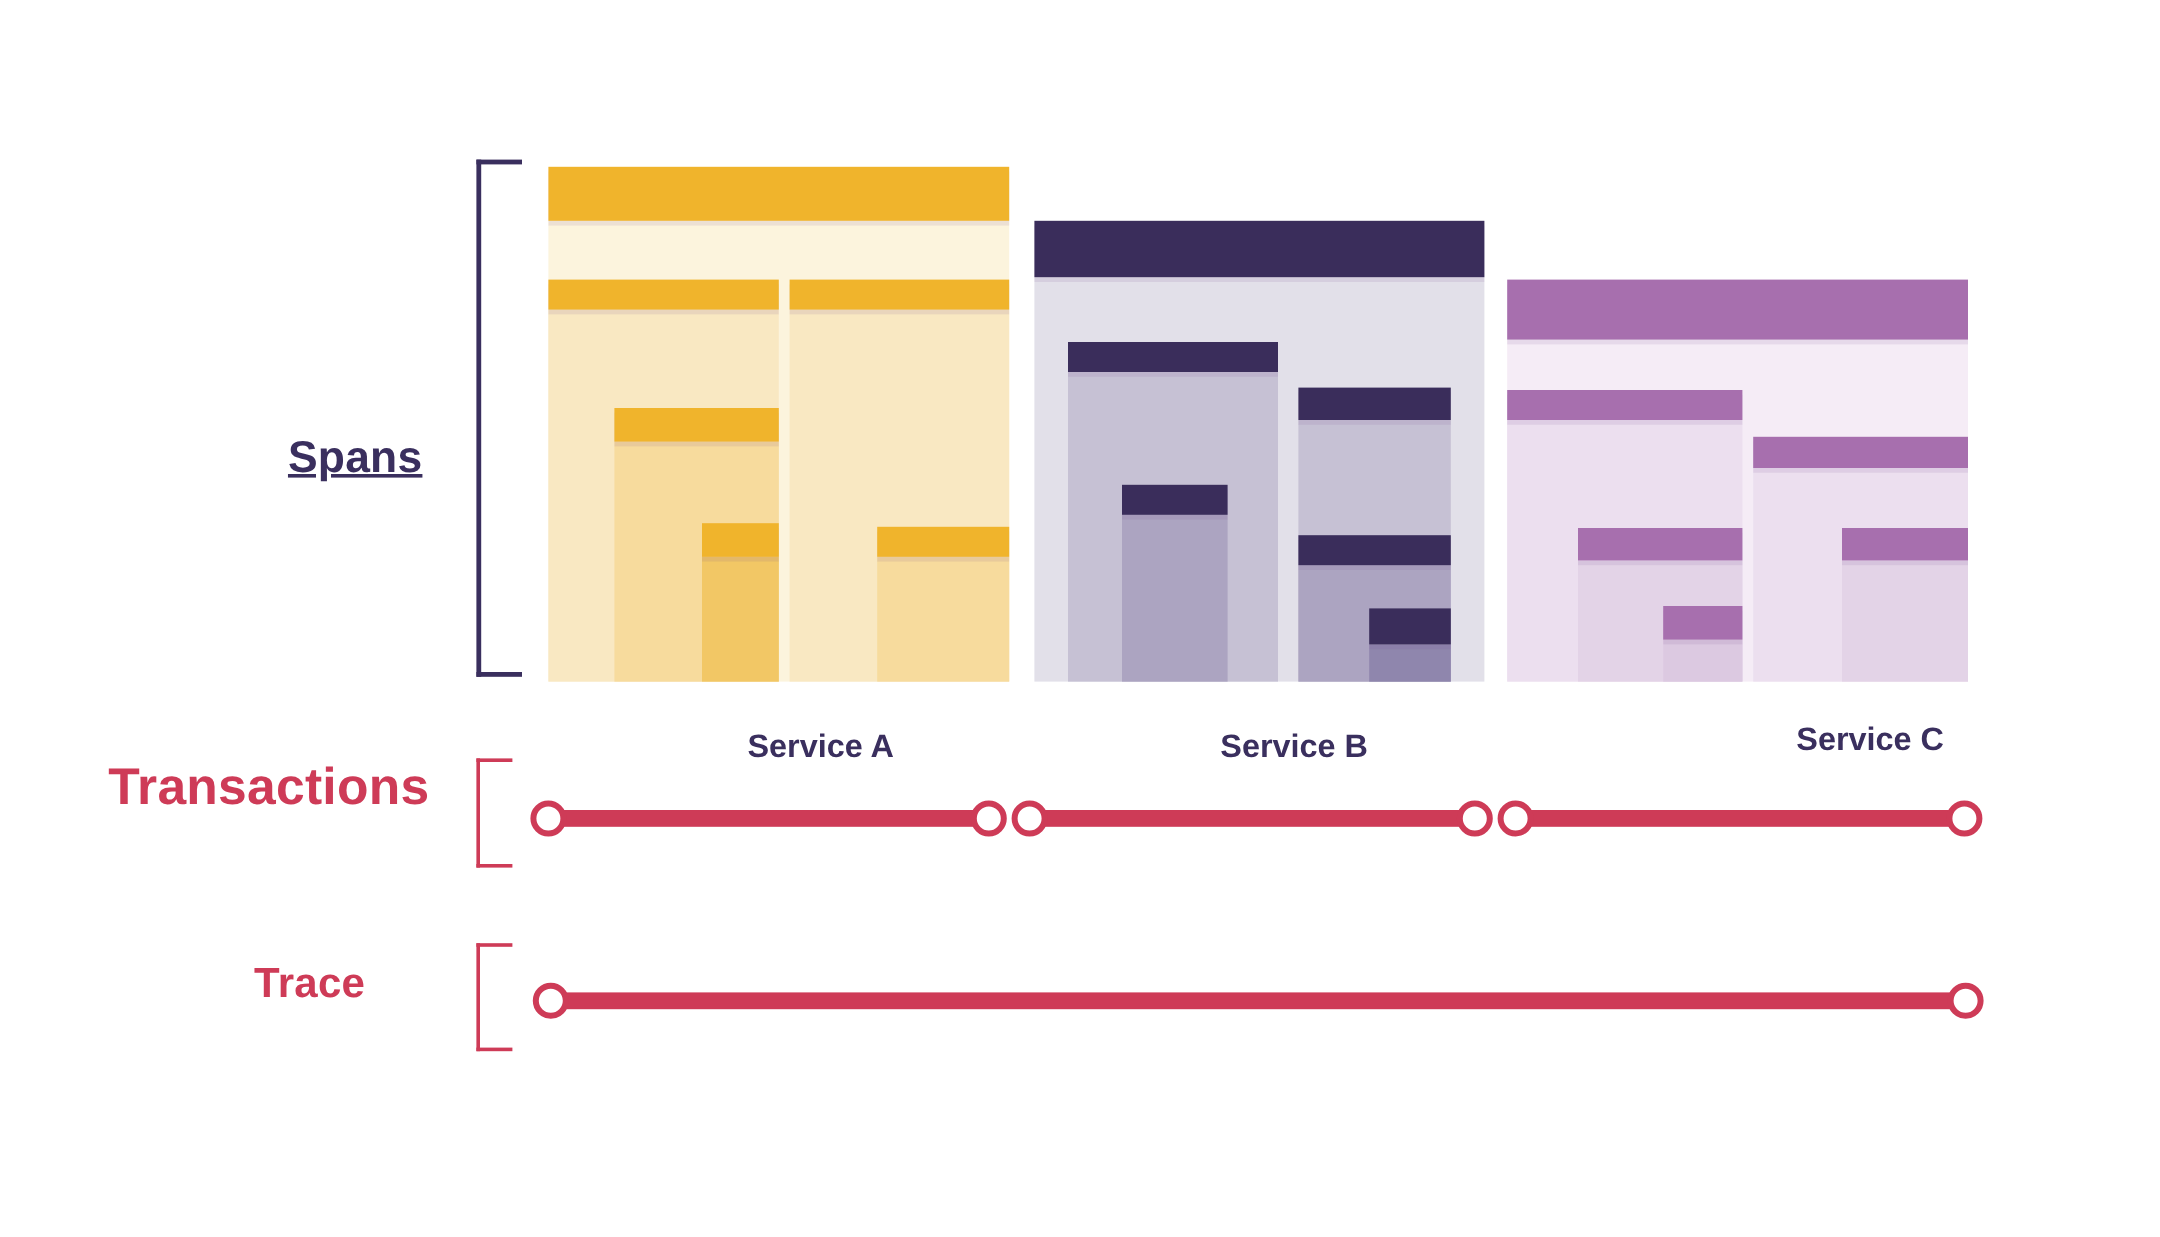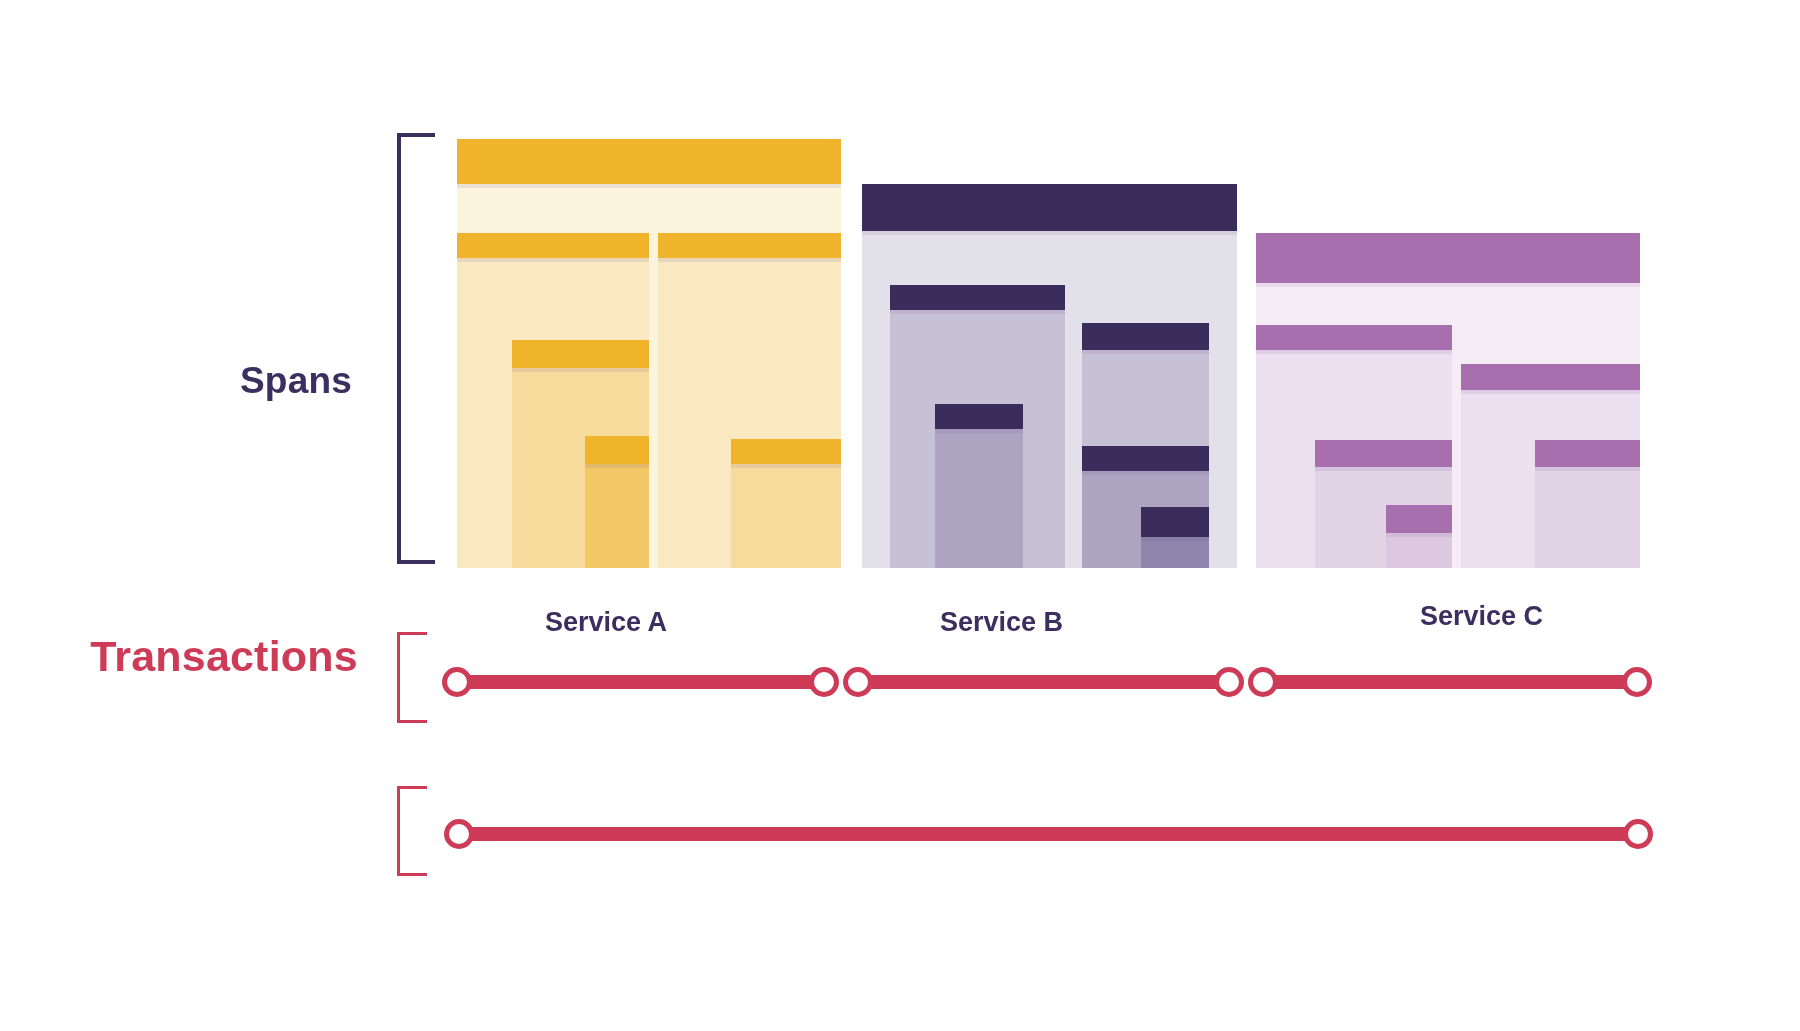--- a/index.html
+++ b/index.html
@@ -3,24 +3,24 @@
 <meta charset="utf-8">
 <style>
   html,body{margin:0;padding:0;background:#ffffff;}
   .stage{
     position:relative;width:1800px;height:1031px;background:#ffffff;overflow:hidden;
     font-family:"Liberation Sans", sans-serif;
   }
   .row-label{
     position:absolute;text-align:center;font-weight:700;letter-spacing:.2px;
   }
-  .navy-text{color:var(--label-navy);}
+  .navy-text{color:var(--label-navy);text-decoration:underline;}
   .red-text{color:var(--label-red);}
   .svc-label{
-    position:absolute;text-align:left;font-weight:700;font-size:27px;color:var(--label-navy);
+    position:absolute;text-align:right;font-weight:700;font-size:27px;color:var(--label-navy);
   }
   .bracket{position:absolute;border-style:solid;border-right:none;background:transparent;}
   .bracket.navy{border-color:var(--label-navy);border-width:4px 0 4px 4px;}
   .bracket.red{border-color:var(--line-red);border-width:3px 0 3px 3px;}
   .block{position:absolute;}
   .block > div{position:absolute;}
   .hdr{box-shadow:0 4px 0 rgba(125,85,145,0.12);}
   .a-hdr{background:var(--a-hdr);}  .a-b1{background:var(--a-b1);} .a-b2{background:var(--a-b2);} .a-b3{background:var(--a-b3);} .a-b4{background:var(--a-b4);}
   .b-hdr{background:var(--b-hdr);}  .b-b1{background:var(--b-b1);} .b-b2{background:var(--b-b2);} .b-b3{background:var(--b-b3);} .b-b4{background:var(--b-b4);}
   .c-hdr{background:var(--c-hdr);}  .c-b1{background:var(--c-b1);} .c-b2{background:var(--c-b2);} .c-b3{background:var(--c-b3);} .c-b4{background:var(--c-b4);}
@@ -96,18 +96,19 @@
 
   <div class="tline" style="left:858px;top:675px;width:371px"></div>
   <div class="dot" style="left:843px;top:667px"></div>
   <div class="dot" style="left:1214px;top:667px"></div>
 
   <div class="tline" style="left:1263px;top:675px;width:374px"></div>
   <div class="dot" style="left:1248px;top:667px"></div>
   <div class="dot" style="left:1622px;top:667px"></div>
 
   <div class="bracket red" style="left:397px;top:786px;width:27px;height:84px"></div>
+  <div class="row-label red-text" style="left:108px;top:800px;width:300px;font-size:35px">Trace</div>
 
   <div class="tline" style="left:459px;top:827px;width:1179px"></div>
   <div class="dot" style="left:444px;top:819px"></div>
   <div class="dot" style="left:1623px;top:819px"></div>
 
 </div>
 
 </body></html>

